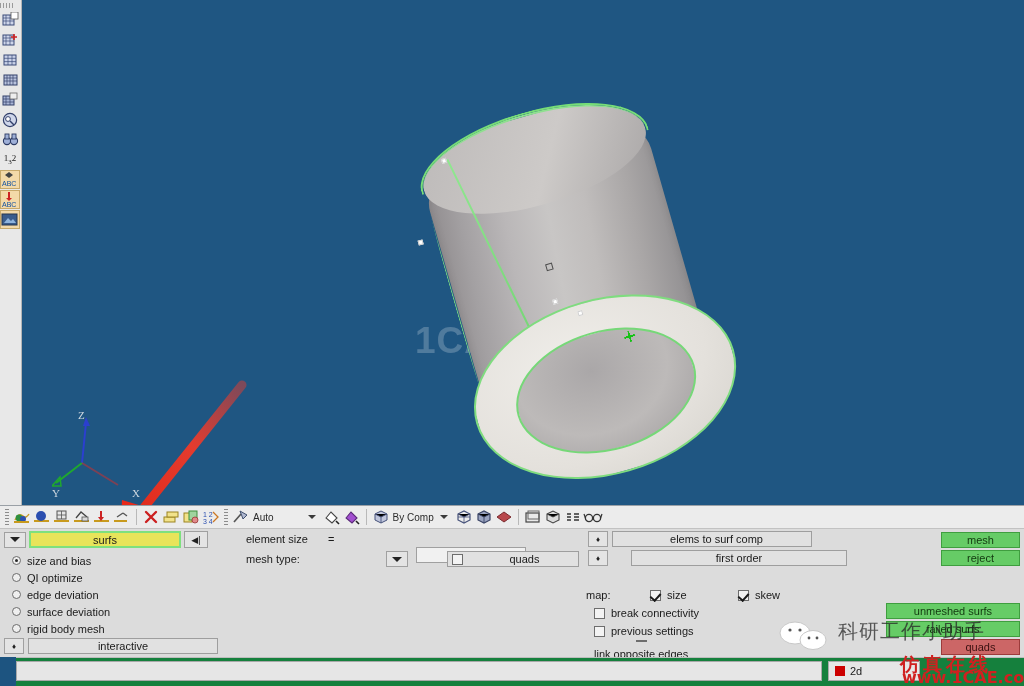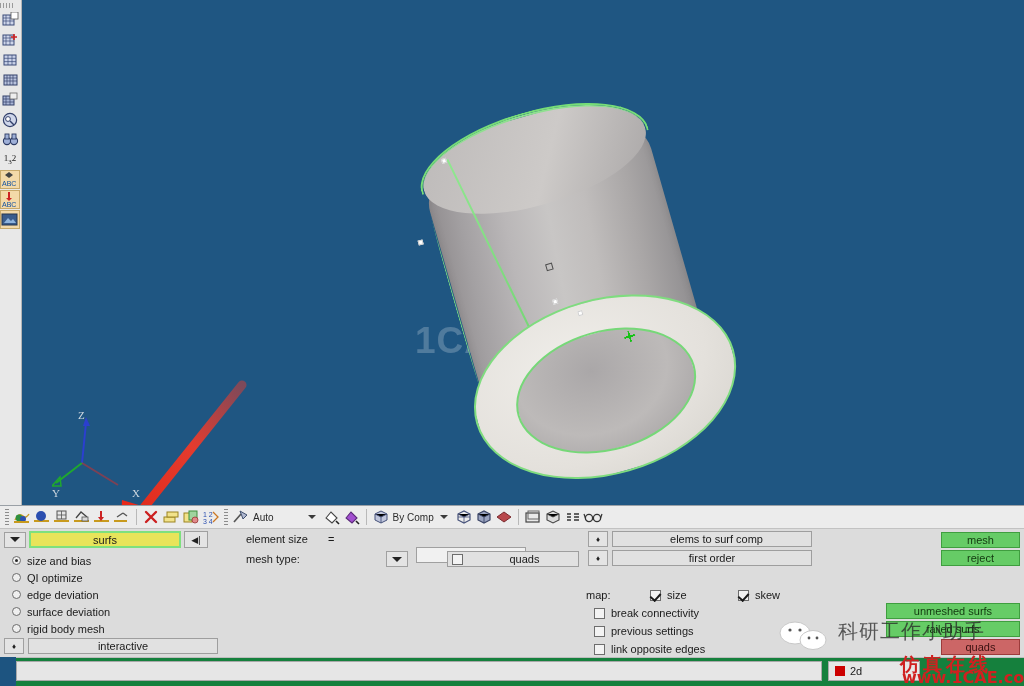--- a/index.html
+++ b/index.html
@@ -542,21 +542,21 @@
         <span>♦</span>
       </div>
       <div class="wide-btn" style="width:200px;padding-left:9px;">
         <span>elems to surf comp</span>
       </div>
     </div>
     <div style="position:absolute;left:588px;top:21px;display:flex;align-items:center;gap:4px;">
       <div class="spin-btn">
         <span>♦</span>
       </div>
-      <div class="wide-btn" style="width:200px;">
+      <div class="wide-btn" style="width:216px;margin-left:19px;">
         <span>first order</span>
       </div>
     </div>
 
     <div style="position:absolute;left:586px;top:60px;" class="lbl-txt">map:</div>
     <div class="chk-row" style="position:absolute;left:650px;top:57px;">
       <span class="chk-b on"></span>
       <span class="chk-lbl">size</span>
     </div>
     <div class="chk-row" style="position:absolute;left:738px;top:57px;">
@@ -565,21 +565,21 @@
     </div>
 
     <div class="chk-row" style="position:absolute;left:594px;top:75px;">
       <span class="chk-b"></span>
       <span class="chk-lbl">break connectivity</span>
     </div>
     <div class="chk-row" style="position:absolute;left:594px;top:93px;">
       <span class="chk-b"></span>
       <span class="chk-lbl">previous settings</span>
     </div>
-    <div class="chk-row" style="position:absolute;left:594px;top:111px;">
+    <div class="chk-row" style="position:absolute;left:594px;top:111px;flex-direction:column;">
       <span class="chk-b"></span>
       <span class="chk-lbl">link opposite edges</span>
     </div>
 
     <div class="green-btn" style="position:absolute;left:941px;top:3px;width:79px;">
       <span>mesh</span>
     </div>
     <div class="green-btn" style="position:absolute;left:941px;top:21px;width:79px;">
       <span>reject</span>
     </div>

